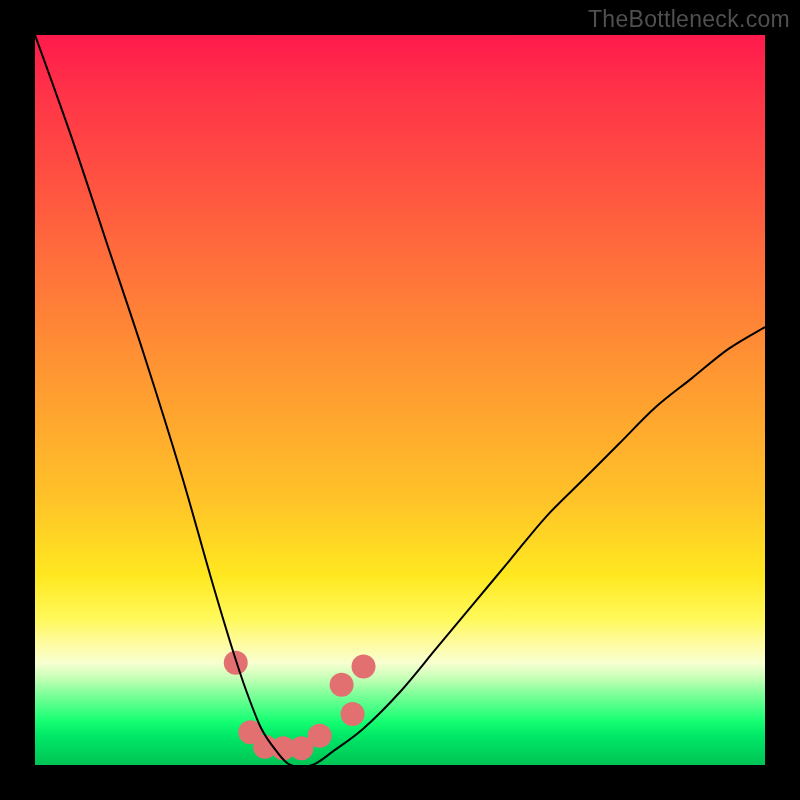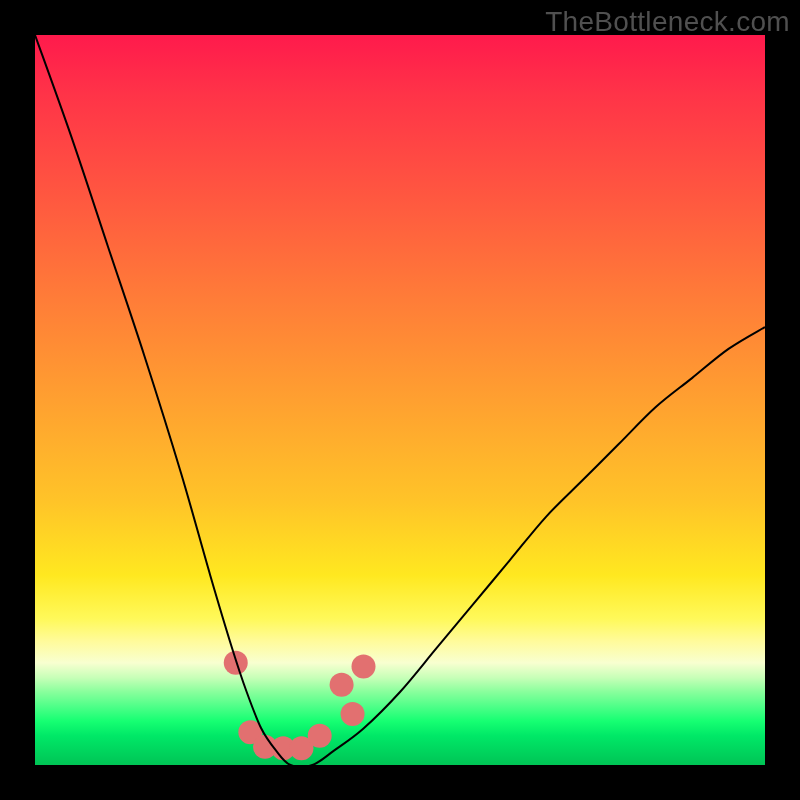--- a/index.html
+++ b/index.html
@@ -46,21 +46,21 @@
       #16ff72 94%,
       #00e867 96%,
       #00c455 100%
     );
   }
   .watermark {
     position: absolute;
     top: 6px;
     right: 10px;
     color: #575757;
-    font-size: 28px;
+    font-size: 23px;
     font-weight: 400;
     letter-spacing: 0.3px;
     opacity: 0.92;
     user-select: none;
   }
   svg.curve {
     position: absolute;
     inset: 0;
     width: 730px;
     height: 730px;

